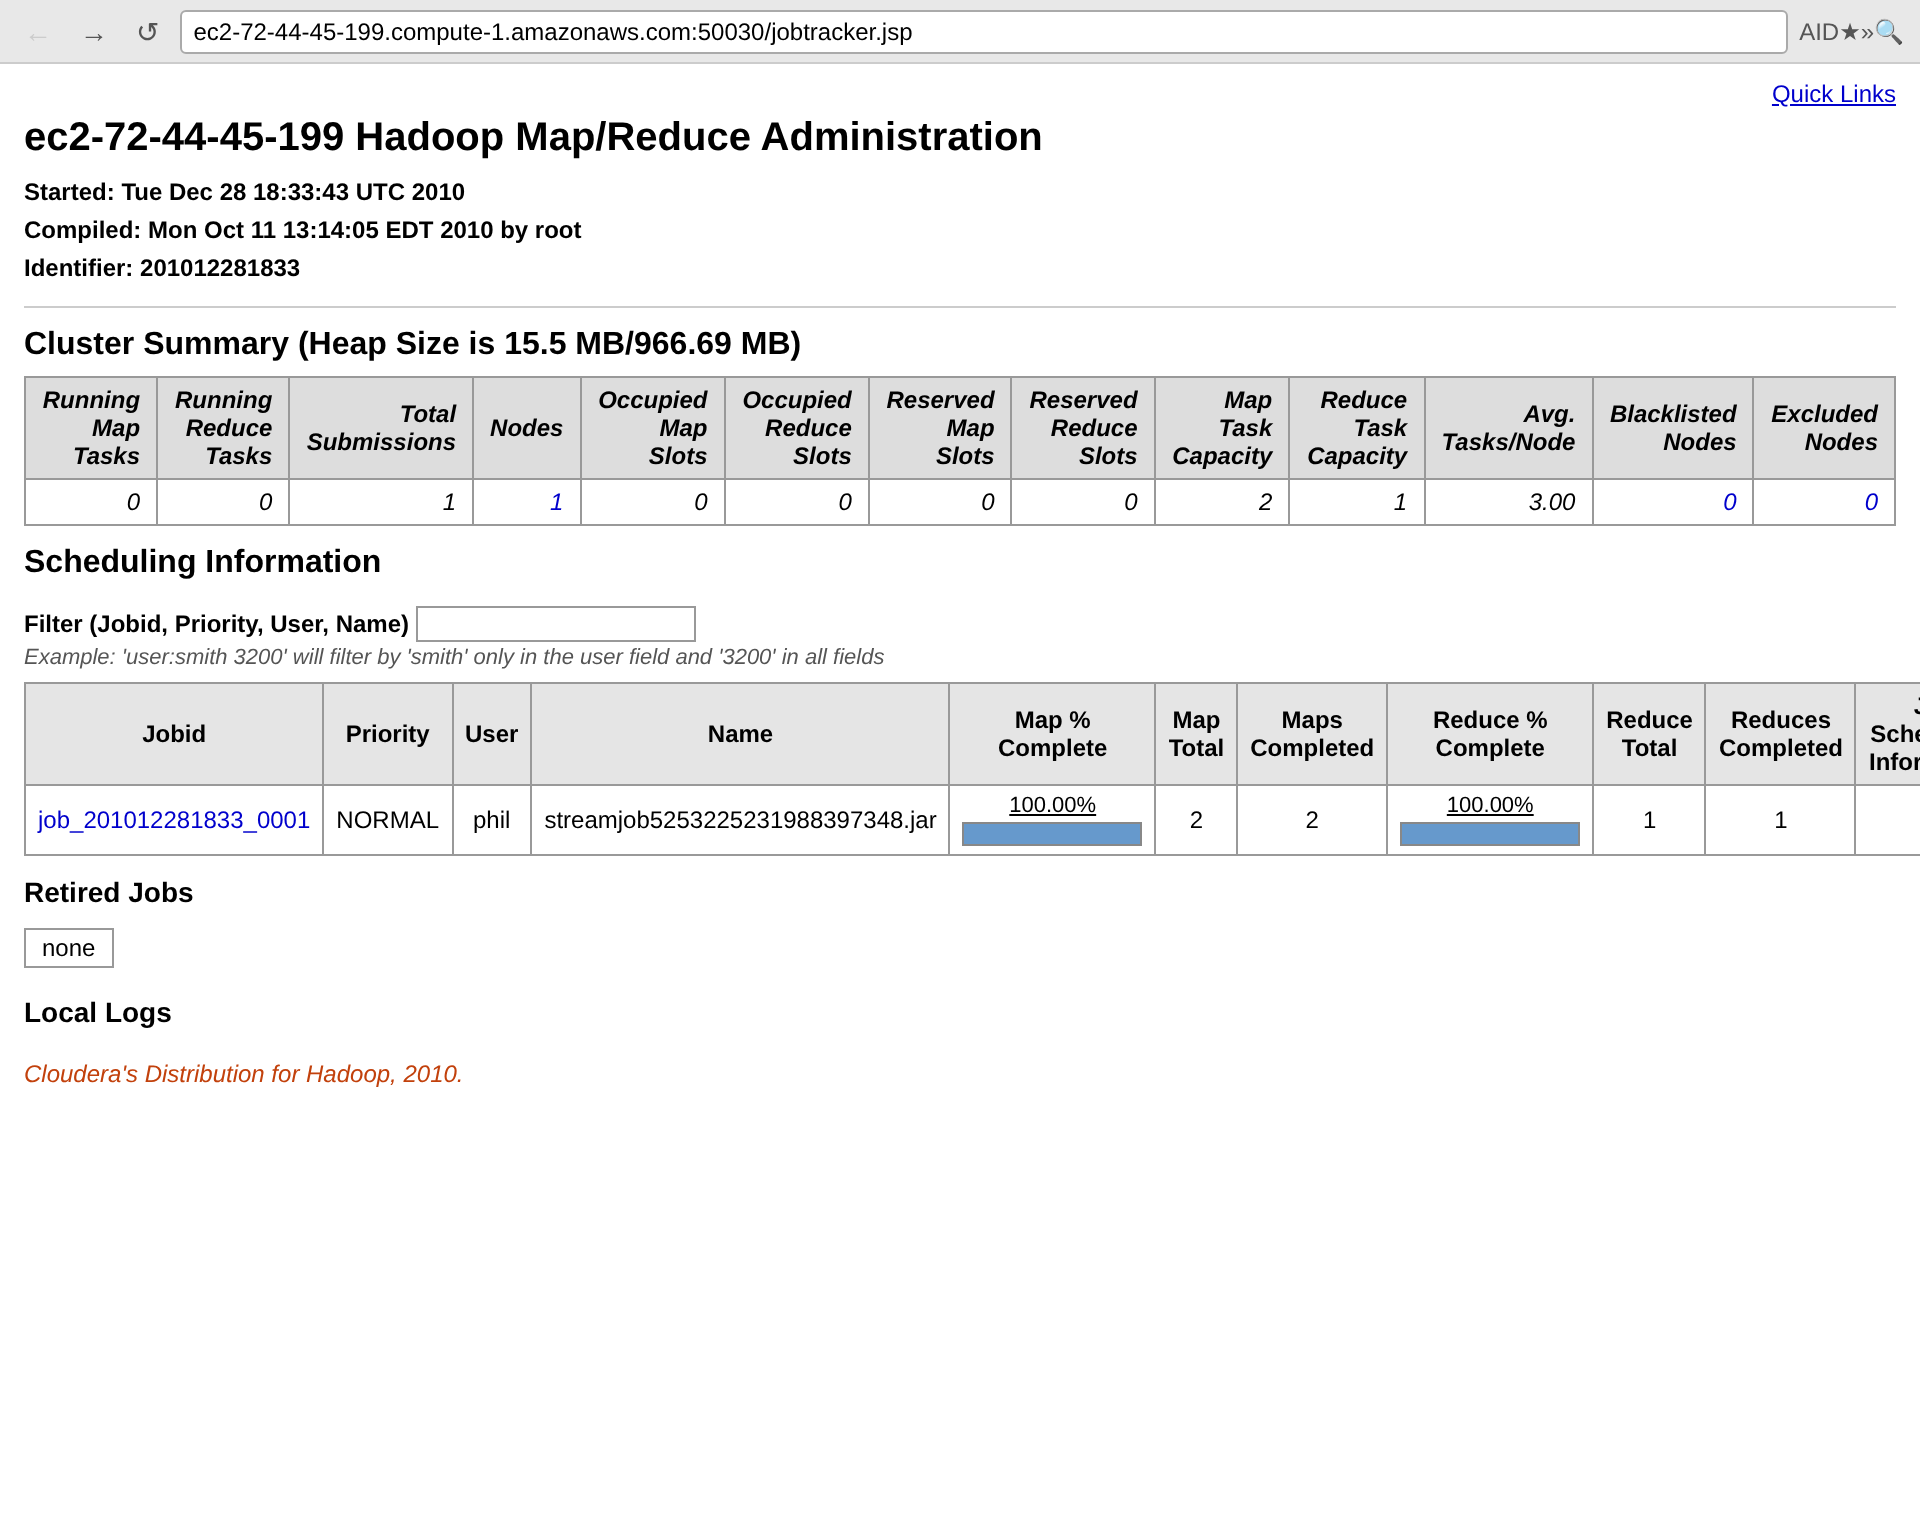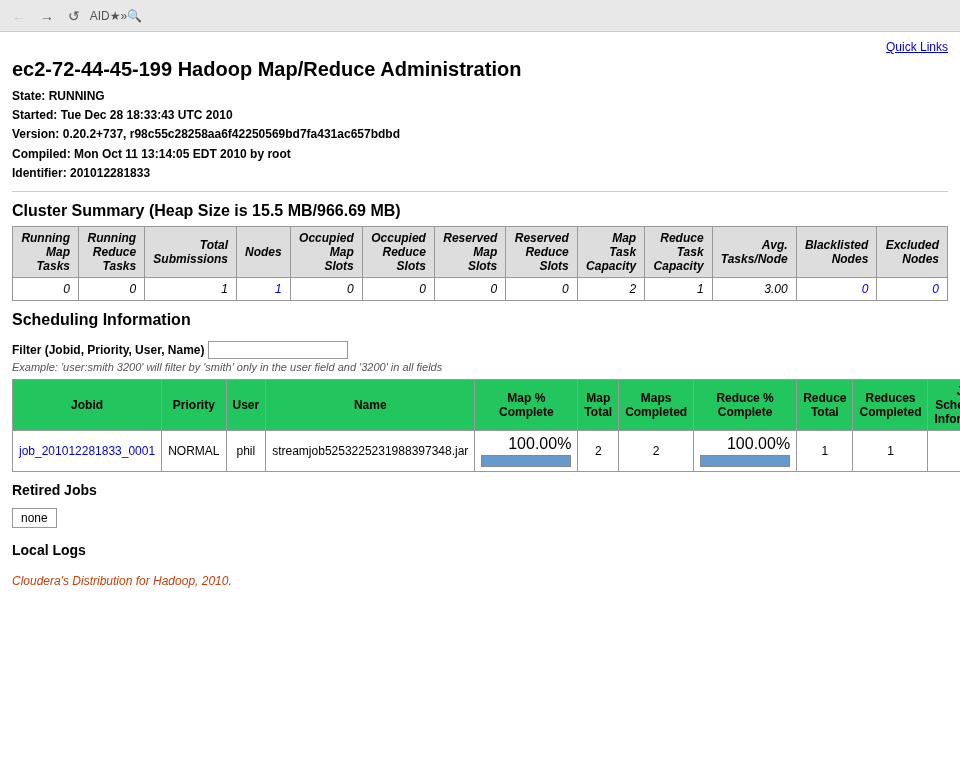--- a/index.html
+++ b/index.html
@@ -130,40 +130,41 @@
       width: 100%;
       margin-top: 6px;
     }
     .jobs-table th, .jobs-table td {
       border: 1px solid #999;
       padding: 4px 6px;
       text-align: center;
       vertical-align: middle;
     }
     .jobs-table th {
-      background: #22c55e;
+      background: #e5e5e5;
       font-weight: bold;
     }
     .jobs-table td.left { text-align: right; }
     a { color: #00c; text-decoration: none; }
     .progress-bar-container {
       background: #fff;
       border: 1px solid #888;
       width: 90px;
       height: 12px;
       margin: 2px auto 0 auto;
       position: relative;
     }
     .progress-bar-fill {
       background: #6699cc;
       height: 100%;
     }
     .progress-text {
-      font-size: 16px;
-      text-align: right;
+      font-size: 11px;
+      text-align: center;
+      text-decoration: underline;
     }
     .retired-none {
       border: 1px solid #999;
       display: inline-block;
       padding: 2px 8px;
       font-size: 12px;
       margin: 4px 0;
       text-align: center;
     }
     .footer {
@@ -178,38 +179,37 @@
       font-style: italic;
     }
   </style>
 </head>
 <body>
 
 <div class="browser-bar">
   <button class="browser-nav-btn disabled">←</button>
   <button class="browser-nav-btn">→</button>
   <button class="browser-nav-btn">↺</button>
+  <input class="browser-url-bar" type="text" value="ec2-72-44-45-199.compute-1.amazonaws.com:50030/jobtracker.jsp" style="">
   <div class="browser-icons">
     <span>AID</span>
     <span>★</span>
     <span>»</span>
     <span>🔍</span>
   </div>
 </div>
 
 <div class="page-content">
 
   <div class="quick-links">Quick Links</div>
 
   <h1>ec2-72-44-45-199 Hadoop Map/Reduce Administration</h1>
 
   <div class="meta-info">
-    <div><span>State:</span> <span>RUNNING</span></div>
     <div><span>Started:</span> <span>Tue Dec 28 18:33:43 UTC 2010</span></div>
-    <div><span>Version:</span> <span>0.20.2+737, r98c55c28258aa6f42250569bd7fa431ac657bdbd</span></div>
     <div><span>Compiled:</span> <span>Mon Oct 11 13:14:05 EDT 2010 by root</span></div>
     <div><span>Identifier:</span> <span>201012281833</span></div>
   </div>
 
   <hr>
 
   <h2>Cluster Summary (Heap Size is 15.5 MB/966.69 MB)</h2>
 
   <table class="cluster-table">
     <thead>

